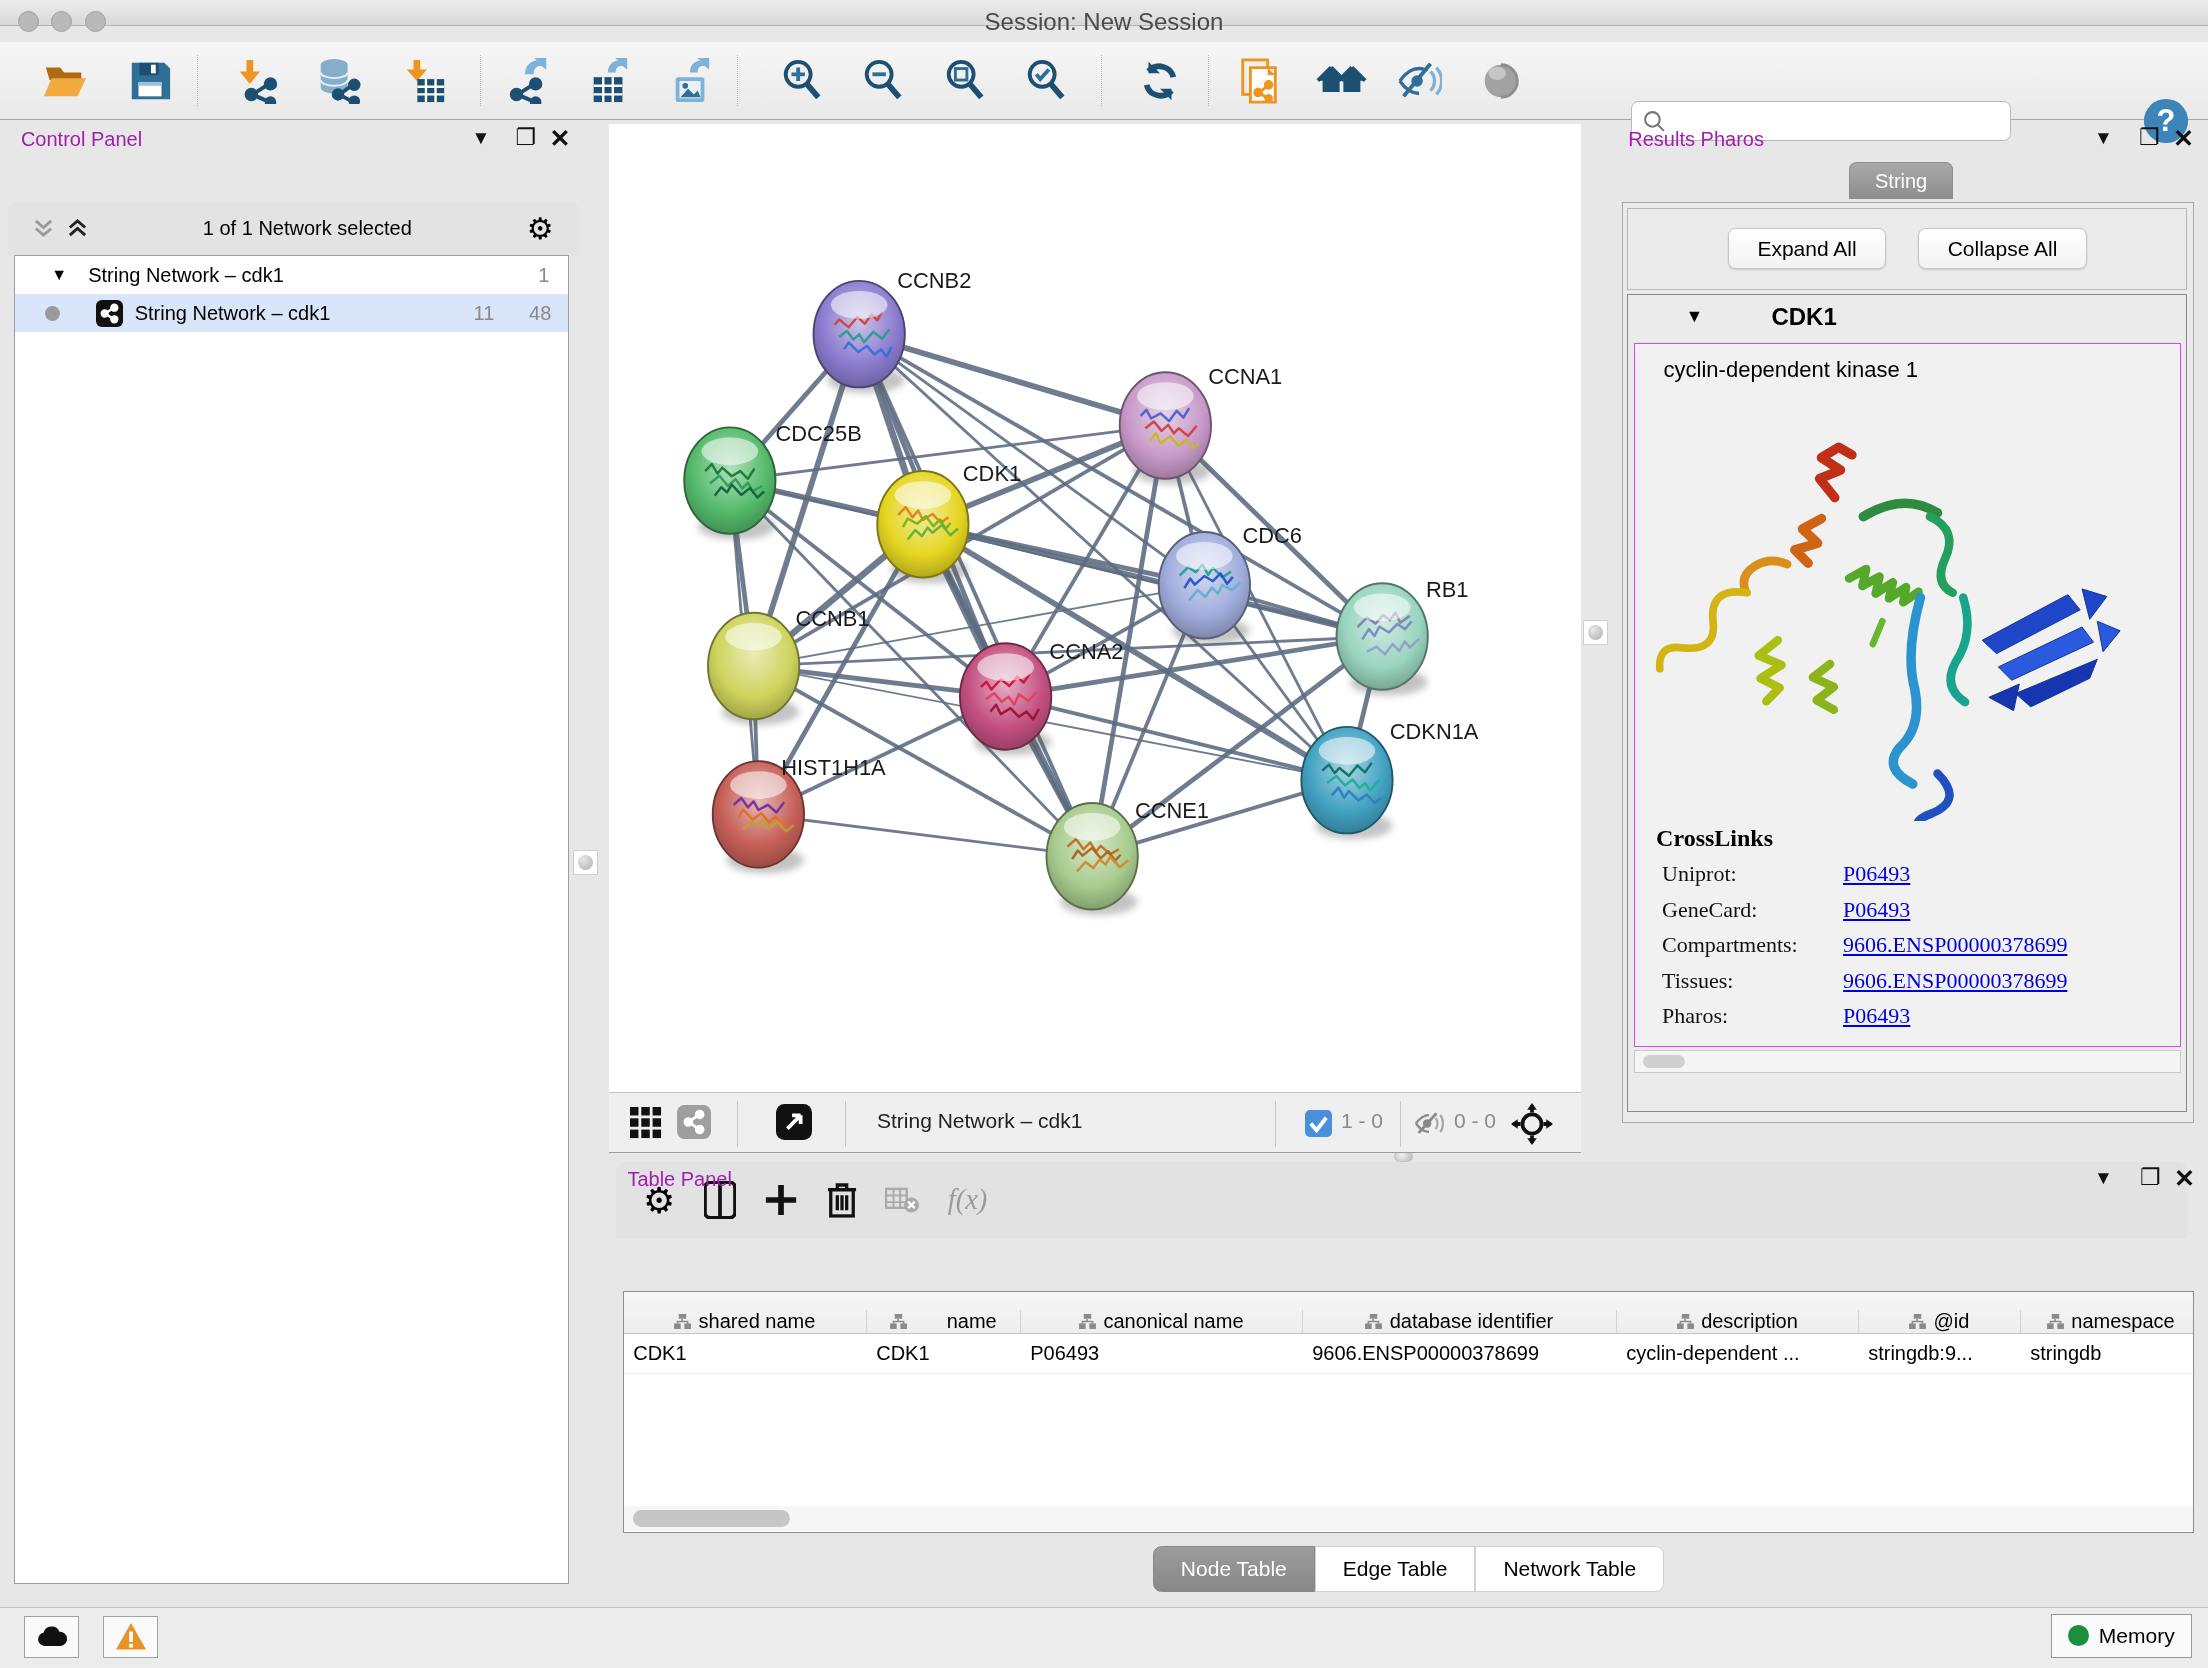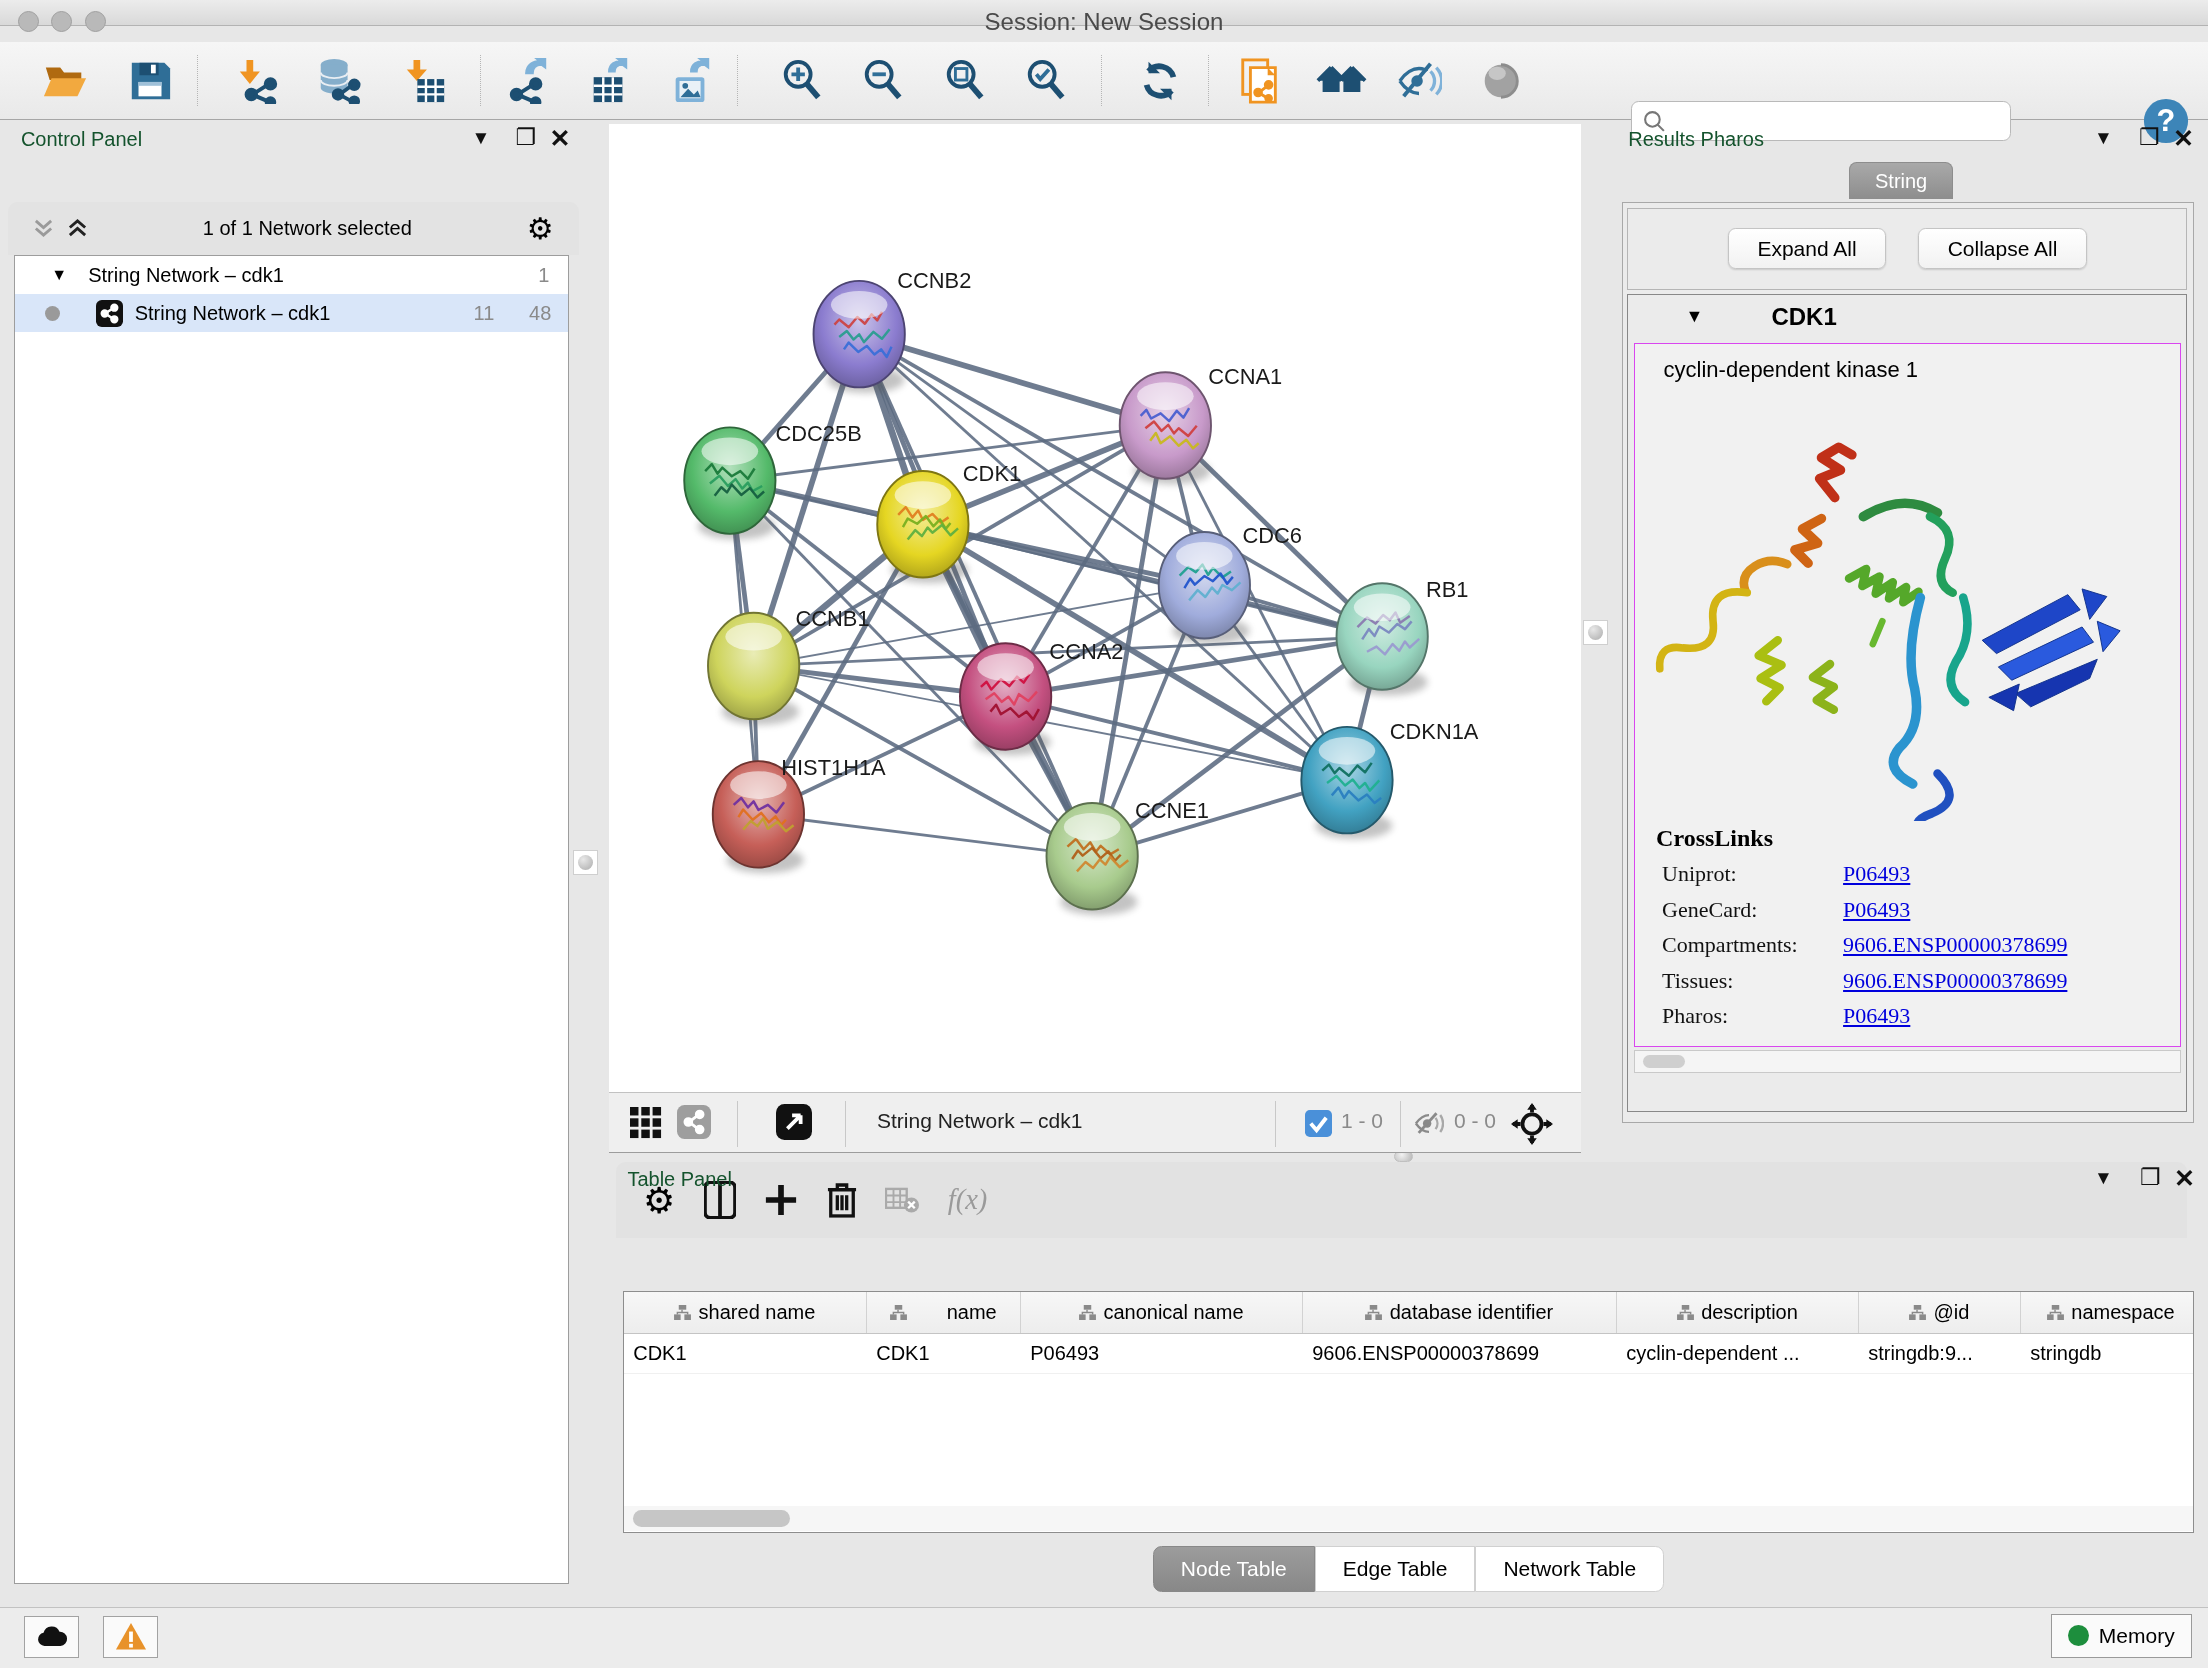--- a/index.html
+++ b/index.html
@@ -9,21 +9,21 @@
   #titlebar { left:0; top:0; width:2208px; height:26px; background:linear-gradient(#ececec,#d9d9d9); border-bottom:1px solid #b3b3b3; }
   .traffic { width:21px; height:21px; border-radius:50%; background:#b9b9b9; border:1px solid #a0a0a0; top:10.5px; }
   #win-title { width:100%; text-align:center; top:7.6px; font-size:24px; color:#4a4a4a; }
   
   #toolbar { left:0; top:42px; width:2208px; height:78px; background:linear-gradient(#f6f6f6,#e9e9e9); border-bottom:1px solid #a6a6a6; }
   .tb-icon { top:16px; width:46px; height:46px; }
   .tb-sep { top:13.3px; width:0; height:51px; border-left:1.9px dotted #b5b5b5; }
   #search-box { left:1631px; top:59px; width:380px; height:40px; background:#fff; border:1px solid #b9b9b9; border-radius:7.6px; display:flex; align-items:center; padding-left:9.5px; }
   #search-input { border:none; outline:none; font-size:20px; width:333px; background:transparent; }
   
-  .panel-title { font-size:20px; color:#14532d; }
+  .panel-title { font-size:20px; color:#a21caf; }
   .pctl { font-size:19px; color:#111; cursor:default; }
   .tab { height:37px; padding:0 25px; display:flex; align-items:center; justify-content:center; font-size:20px; background:#fff; border:1px solid #c2c2c2; border-bottom:none; border-radius:7.6px 7.6px 0 0; color:#111; }
   .tab.active { background:linear-gradient(#a9a9a9,#8d8d8d); color:#fff; border-color:#8d8d8d; }
   
   #control-panel { left:7.6px; top:124px; width:571px; height:1469px; }
   #cp-tabs { left:81px; top:38px; display:flex; }
   #cp-sub { left:0; top:78px; width:571px; height:53px; background:#e3e3e3; border-radius:9.5px 9.5px 0 0; display:flex; align-items:center; }
   #cp-list { left:6.7px; top:131px; width:555px; height:1329px; background:#fff; border:1px solid #9d9d9d; }
   .tree-row { height:38px; display:flex; align-items:center; font-size:20px; position:relative; }
   .num { color:#8a8a8a; font-size:20px; }
@@ -44,21 +44,21 @@
   #rp-inner { left:5.7px; top:48px; width:547px; height:704px; background:#f1f1f1; border:1px solid #d946ef; overflow:hidden; }
   .serif { font-family:"Liberation Serif", serif; }
   .xl-row { display:flex; font-size:22px; margin:9.5px 0 9.5px 27px; }
   .xl-label { width:181px; color:#111; }
   .xl-link { color:#0000dd; text-decoration:underline; }
   #rp-scroll { left:5.7px; top:755px; width:547px; height:23px; background:#f5f5f5; border:1px solid #c9c9c9; }
   
   #table-panel { left:616px; top:1162px; width:1585px; height:445px; }
   #tp-toolbar { left:6.7px; top:42px; width:1571px; height:76px; background:#e2e2e2; border-radius:9.5px 9.5px 0 0; display:flex; align-items:center; gap:28.5px; padding-left:27px; }
   #tp-table { left:6.7px; top:129px; width:1571px; height:242px; background:#fff; border:1px solid #8d8d8d; overflow:hidden; }
-  #tp-header { display:flex; height:42px; background:linear-gradient(#f7f7f7,#ededed); border-bottom:1px solid #c4c4c4; }
+  #tp-header { display:flex; height:42px; background:linear-gradient(#f7f7f7,#ededed); border-bottom:1px solid #c4c4c4;align-items:flex-end; }
   .th { display:flex; align-items:center; justify-content:center; gap:7.6px; font-size:20px; border-right:1px solid #d2d2d2; overflow:hidden; white-space:nowrap; flex:none; }
   #tp-row { display:flex; height:40px; border-bottom:1px solid #f0f0f0; }
   .td { font-size:20px; padding:7.6px 3.8px 0 9.5px; overflow:hidden; white-space:nowrap; flex:none; }
   #tp-scroll { left:7.6px; top:344px; width:1569px; height:25px; background:#f6f6f6; }
   #tp-thumb { left:9.5px; top:3.8px; width:157px; height:17px; background:#c6c6c6; border-radius:8.6px; }
   #tp-tabs { left:0; top:384px; width:1585px; display:flex; justify-content:center; }
   .tp-tab { height:46px; padding:0 27px; display:flex; align-items:center; font-size:21px; background:#fff; border:1px solid #d0d0d0; }
   .tp-tab:first-child { border-radius:8.6px 0 0 8.6px; }
   .tp-tab:last-child { border-radius:0 8.6px 8.6px 0; }
   .tp-tab.active { background:linear-gradient(#9c9c9c,#888888); color:#fff; border-color:#888; }

